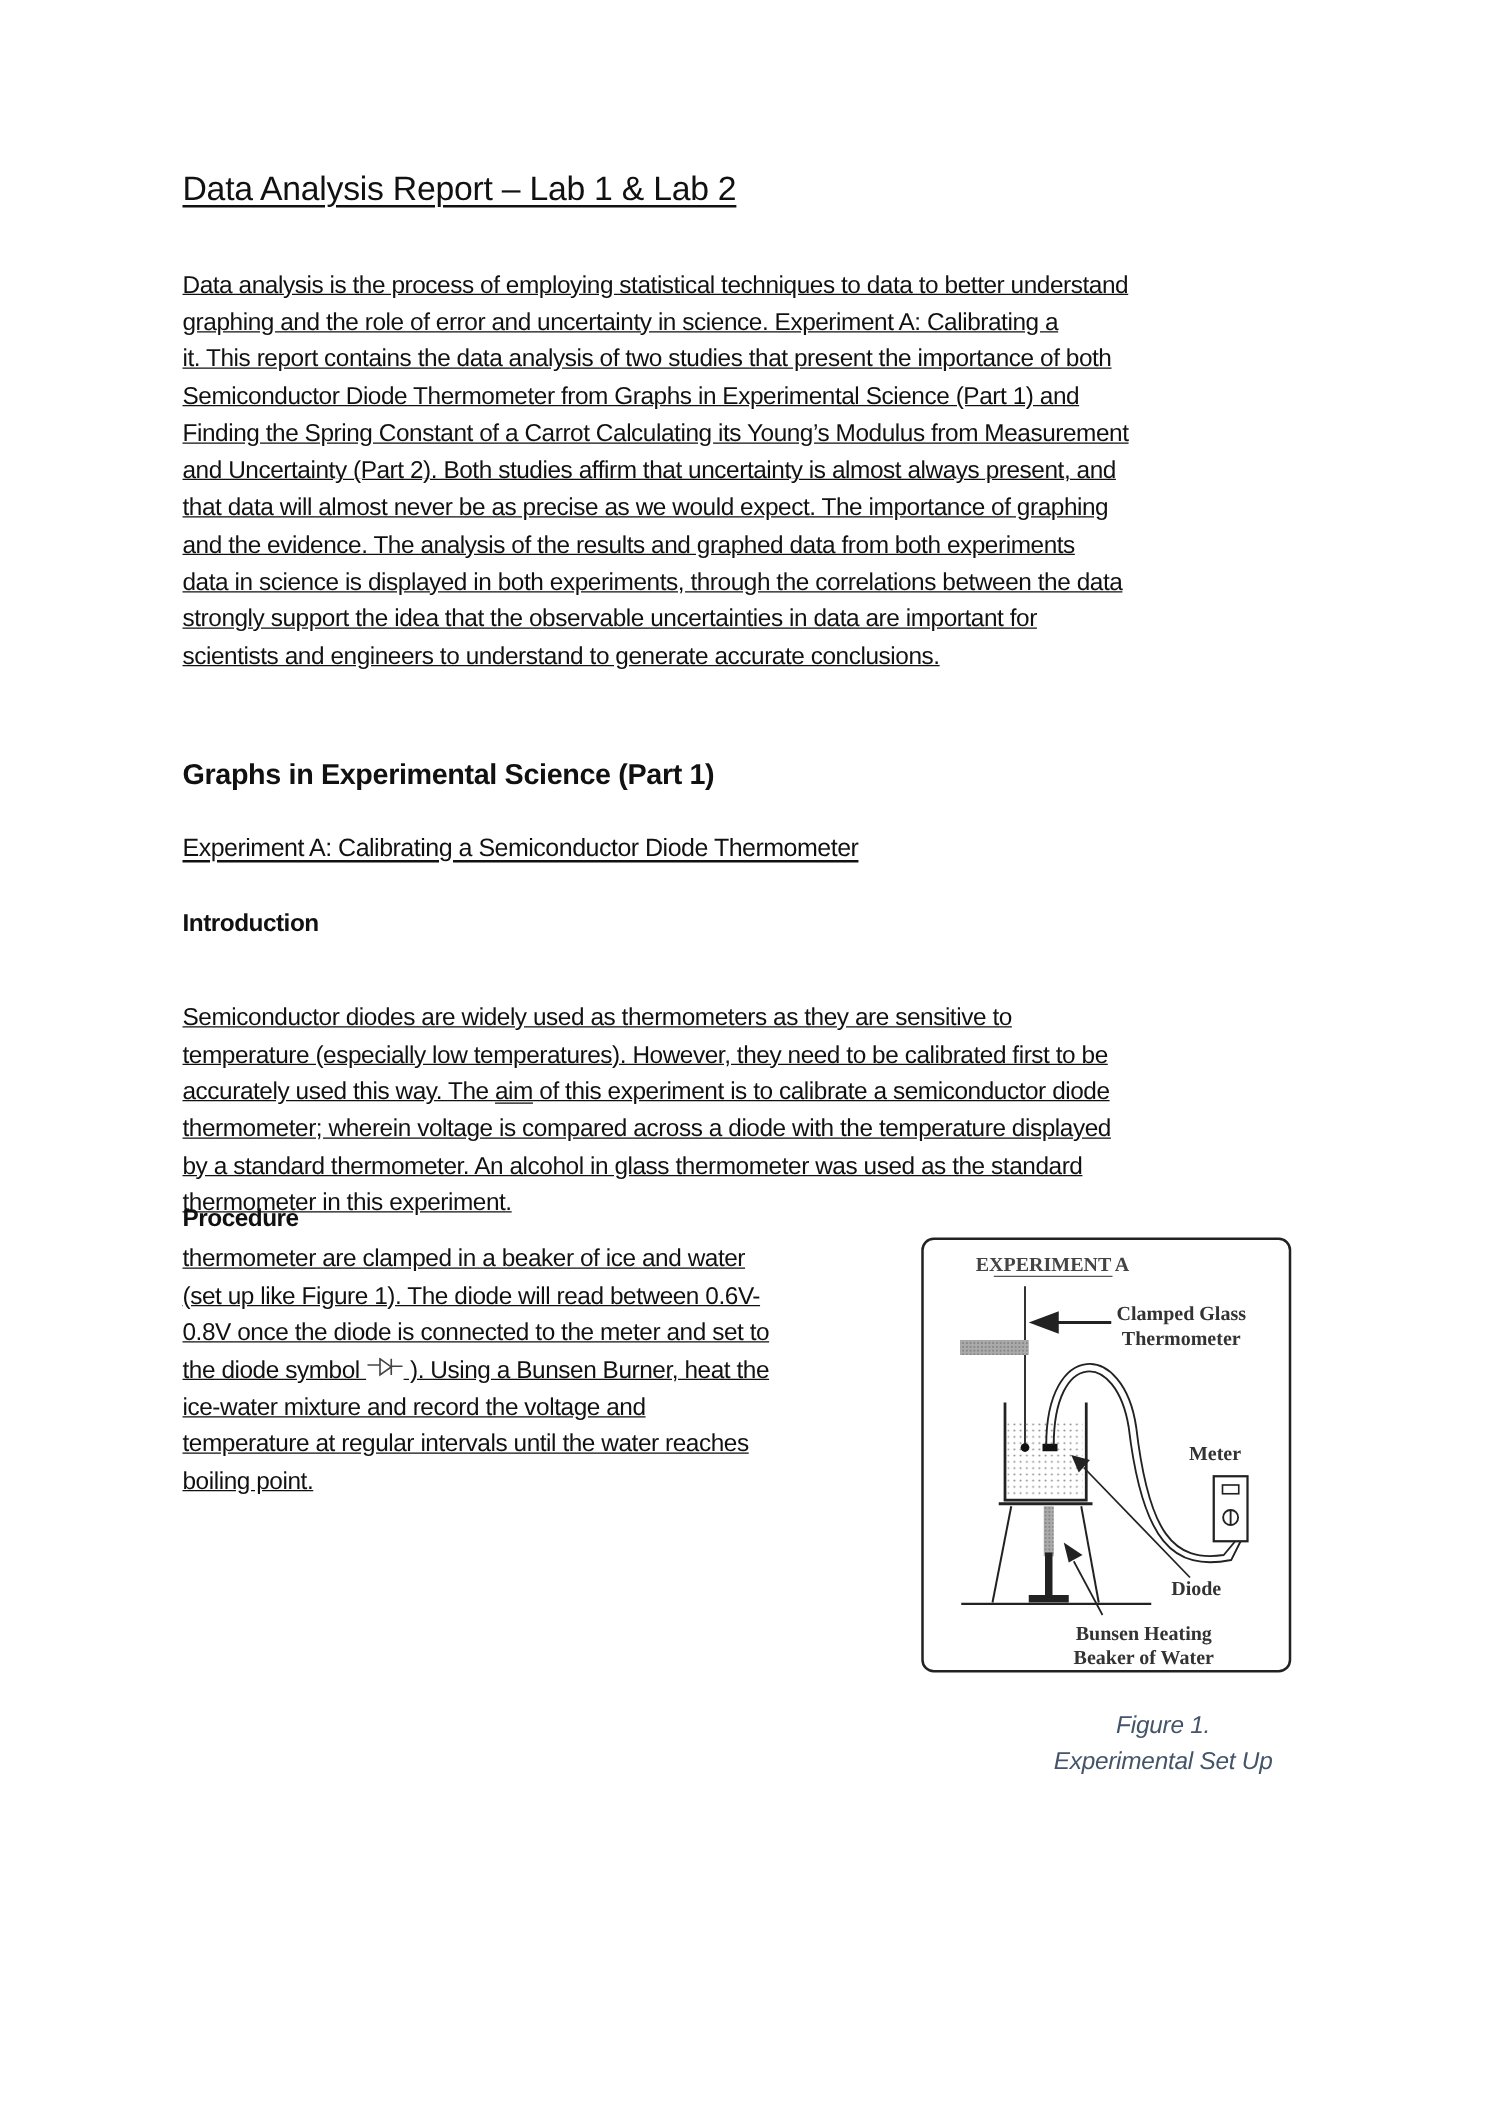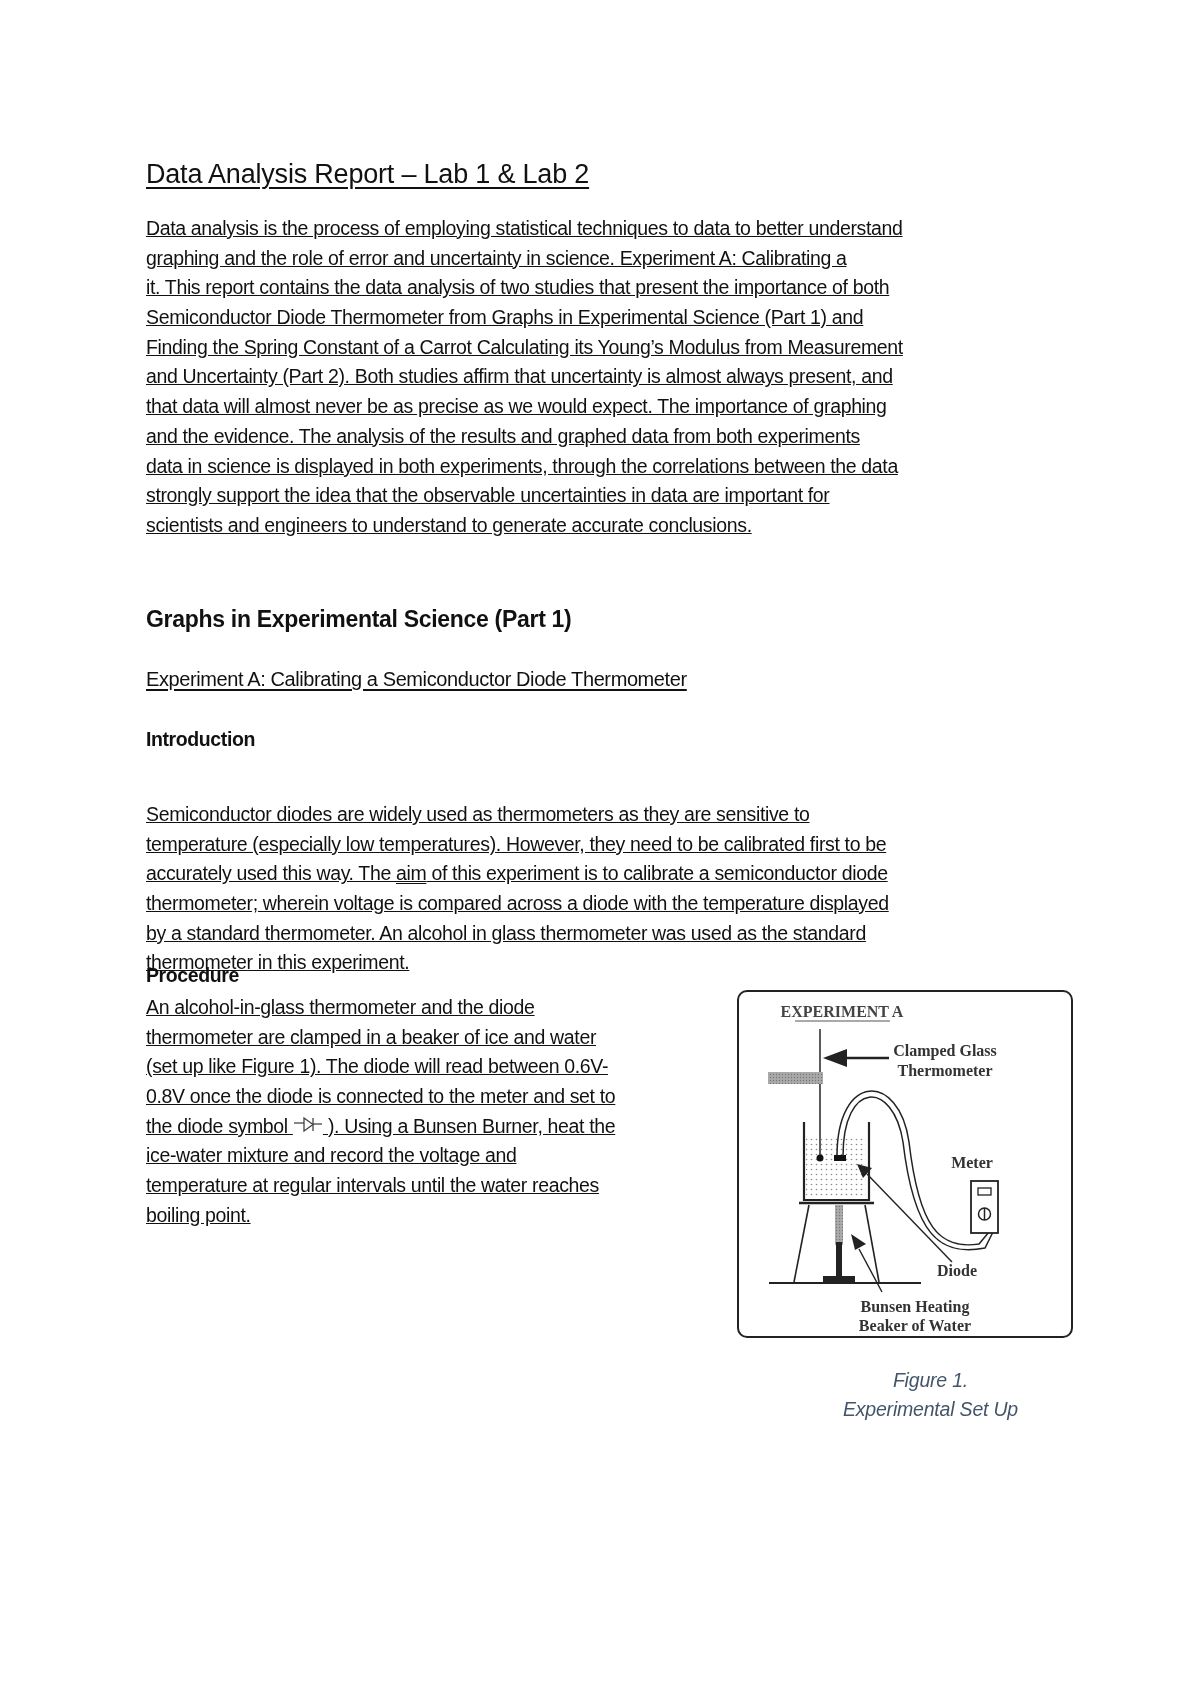--- a/index.html
+++ b/index.html
@@ -1,32 +1,32 @@
 <!DOCTYPE html>
 <html><head>
 <meta charset="utf-8">
 <style>
   html, body { margin: 0; padding: 0; background: #ffffff; }
   body { width: 1200px; height: 1698px; position: relative; overflow: hidden;
          font-family: "Liberation Sans", "DejaVu Sans", sans-serif; color: #111; }
   .page { position: absolute; left: 0; top: 0; width: 1200px; height: 1698px; }
-  .title { position: absolute; left: 146px; top: 159px; font-size: 27px; font-weight: normal;
+  .title { position: absolute; left: 146px; top: 136px; font-size: 27px; font-weight: normal;
            text-decoration: underline; text-decoration-thickness: 2px; text-underline-offset: 4px;
            letter-spacing: -0.2px; white-space: nowrap; }
   .lines { position: absolute; left: 146px; font-size: 19.5px; line-height: 29.7px;
            letter-spacing: -0.35px; white-space: nowrap; text-decoration: underline; }
   .lines div { height: 29.7px; }
   .h2 { position: absolute; left: 146px; top: 606px; font-size: 23px; font-weight: bold;
         letter-spacing: -0.3px; white-space: nowrap; }
   .h3 { position: absolute; left: 146px; top: 668px; font-size: 20px;
         text-decoration: underline; text-underline-offset: 3px; letter-spacing: -0.4px; white-space: nowrap; }
   .h4 { position: absolute; left: 146px; font-size: 19.5px; font-weight: bold; letter-spacing: -0.4px; white-space: nowrap; }
   .u { text-decoration: underline; text-underline-offset: 3px; }
   .diode-sym { display: inline-block; vertical-align: -2px; width: 30px; height: 18px; }
-  .figure-box { position: absolute; left: 737px; top: 990px; width: 336px; height: 348px;
+  .figure-box { position: absolute; left: 737px; top: 990px; width: 296px; height: 348px;
                 border: 2.5px solid #222; border-radius: 10px; box-sizing: border-box; background: #fff; }
   .figure-box svg { position: absolute; left: 0; top: 0; }
   .caption { position: absolute; right: 182px; top: 1366px; text-align: center; font-style: italic;
              font-size: 19.5px; line-height: 29px; color: #44546a; letter-spacing: -0.2px; white-space: nowrap; }
 </style>
 </head>
 <body>
 
 <div class="page">
 
@@ -54,21 +54,20 @@
     <div>Semiconductor diodes are widely used as thermometers as they are sensitive to</div>
     <div>temperature (especially low temperatures). However, they need to be calibrated first to be</div>
     <div><span>accurately used this way. The </span><span class="u">aim</span><span> of this experiment is to calibrate a semiconductor diode</span></div>
     <div>thermometer; wherein voltage is compared across a diode with the temperature displayed</div>
     <div>by a standard thermometer. An alcohol in glass thermometer was used as the standard</div>
     <div>thermometer in this experiment.</div>
   </div>
 
   <div class="h4" style="top:964px;">Procedure</div>
   <div class="lines" style="top:993px;">
-    <div>An alcohol-in-glass thermometer and the diode</div>
     <div>thermometer are clamped in a beaker of ice and water</div>
     <div>(set up like Figure 1). The diode will read between 0.6V-</div>
     <div>0.8V once the diode is connected to the meter and set to</div>
     <div><span>the diode symbol </span><span class="diode-sym"><svg width="30" height="18" viewBox="0 0 30 18">
             <line x1="1" y1="6" x2="11" y2="6" stroke="#444" stroke-width="1.3"></line>
             <polygon points="11,1 11,14 20,7.5" fill="none" stroke="#444" stroke-width="1.3"></polygon>
             <line x1="20" y1="1" x2="20" y2="14" stroke="#444" stroke-width="1.3"></line>
             <line x1="20" y1="7" x2="29" y2="7" stroke="#444" stroke-width="1.3"></line>
           </svg></span><span> ). Using a Bunsen Burner, heat the</span></div>
     <div>ice-water mixture and record the voltage and</div>

